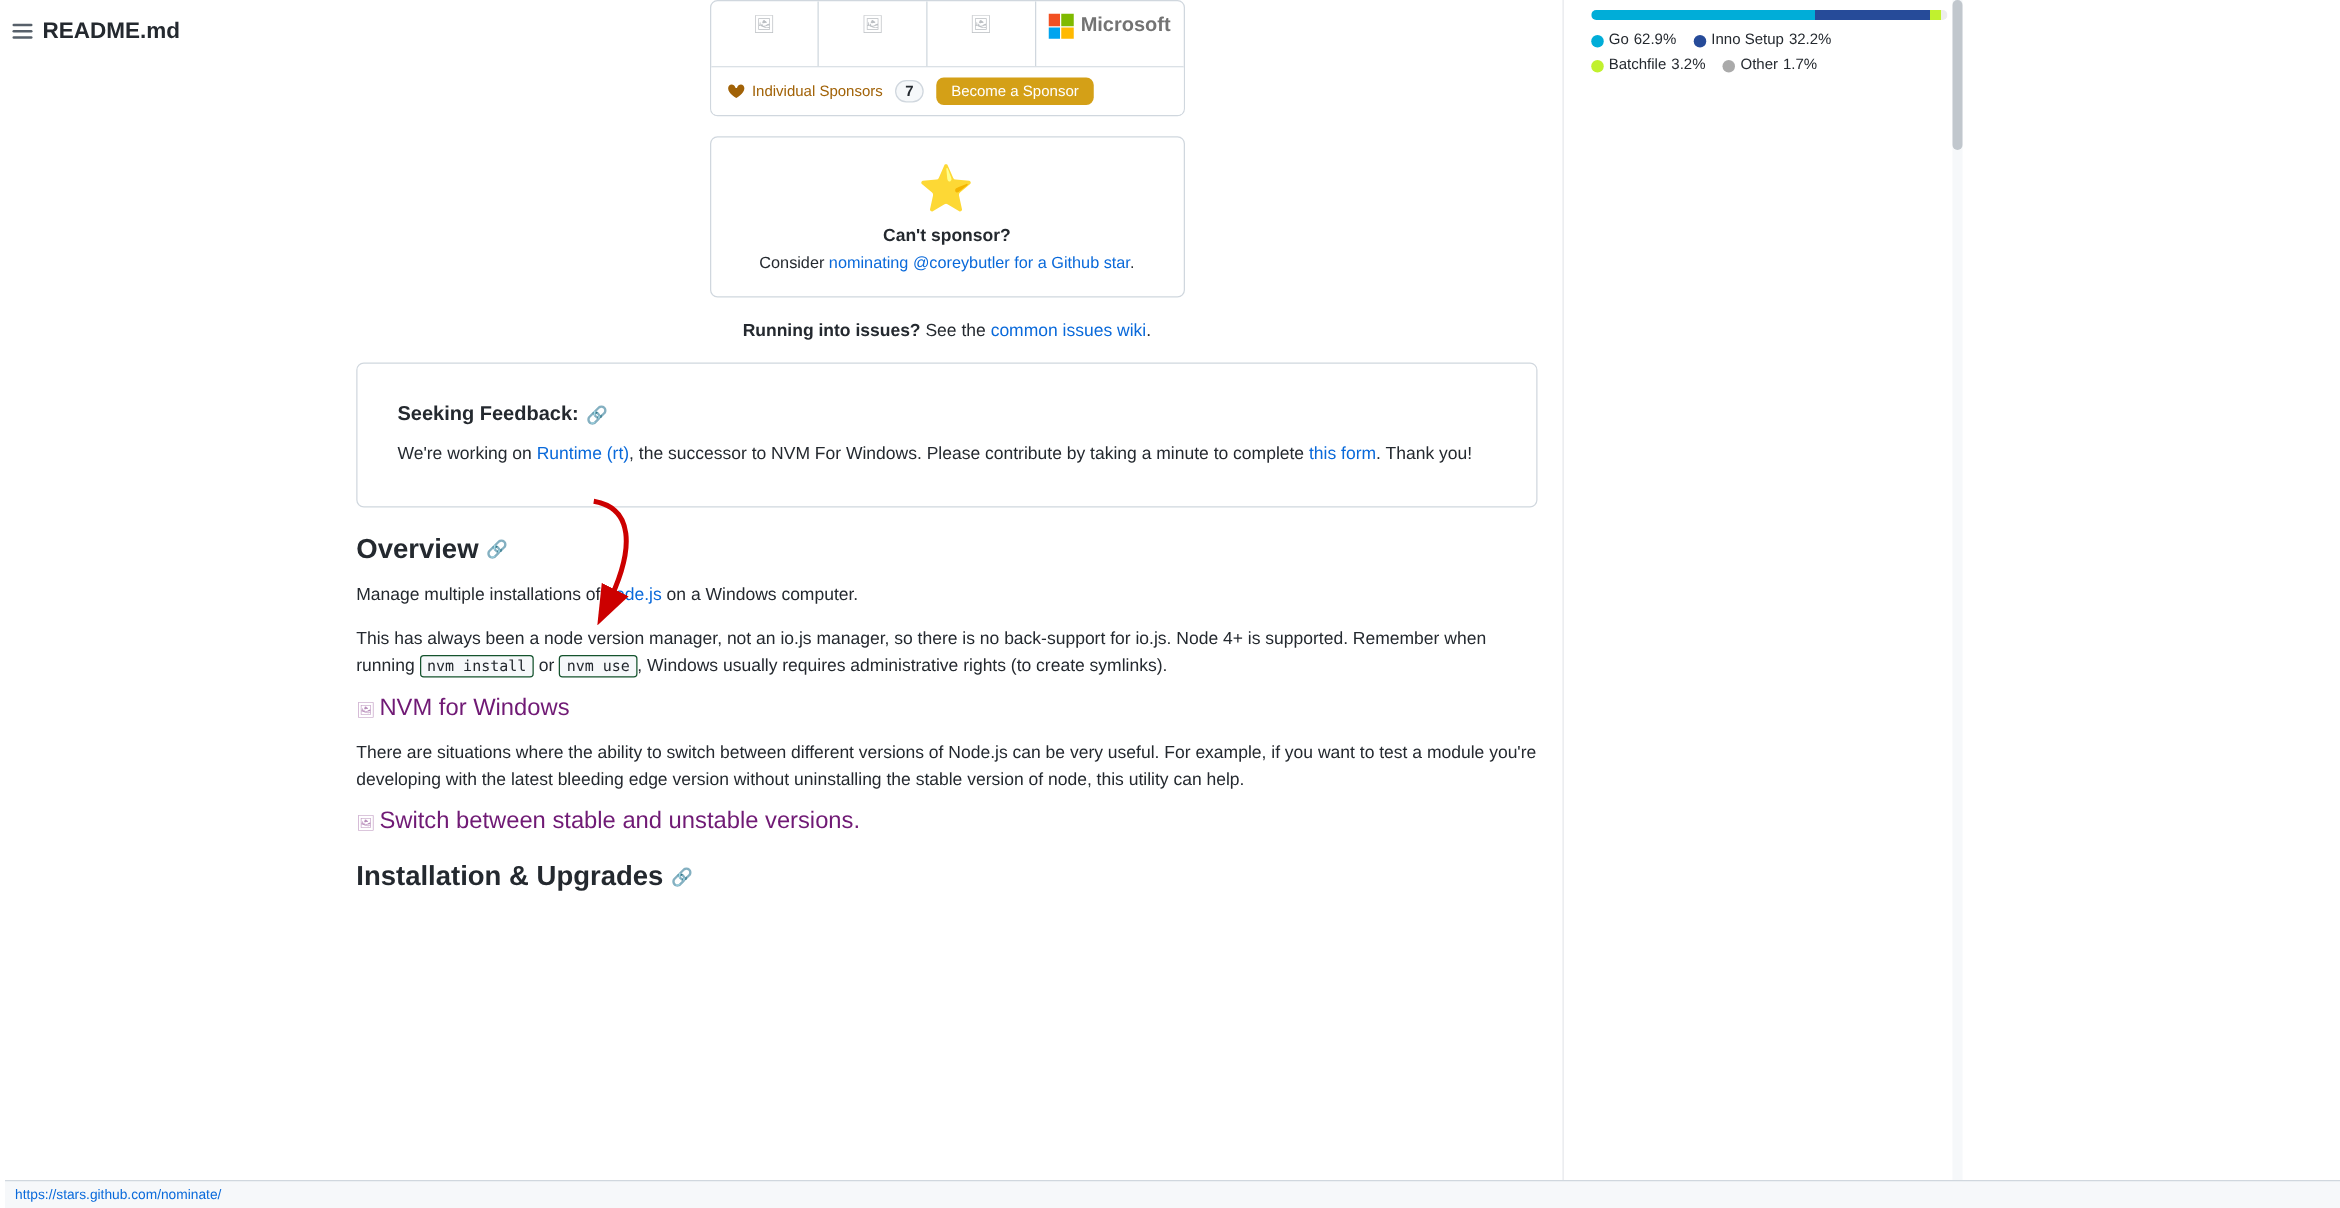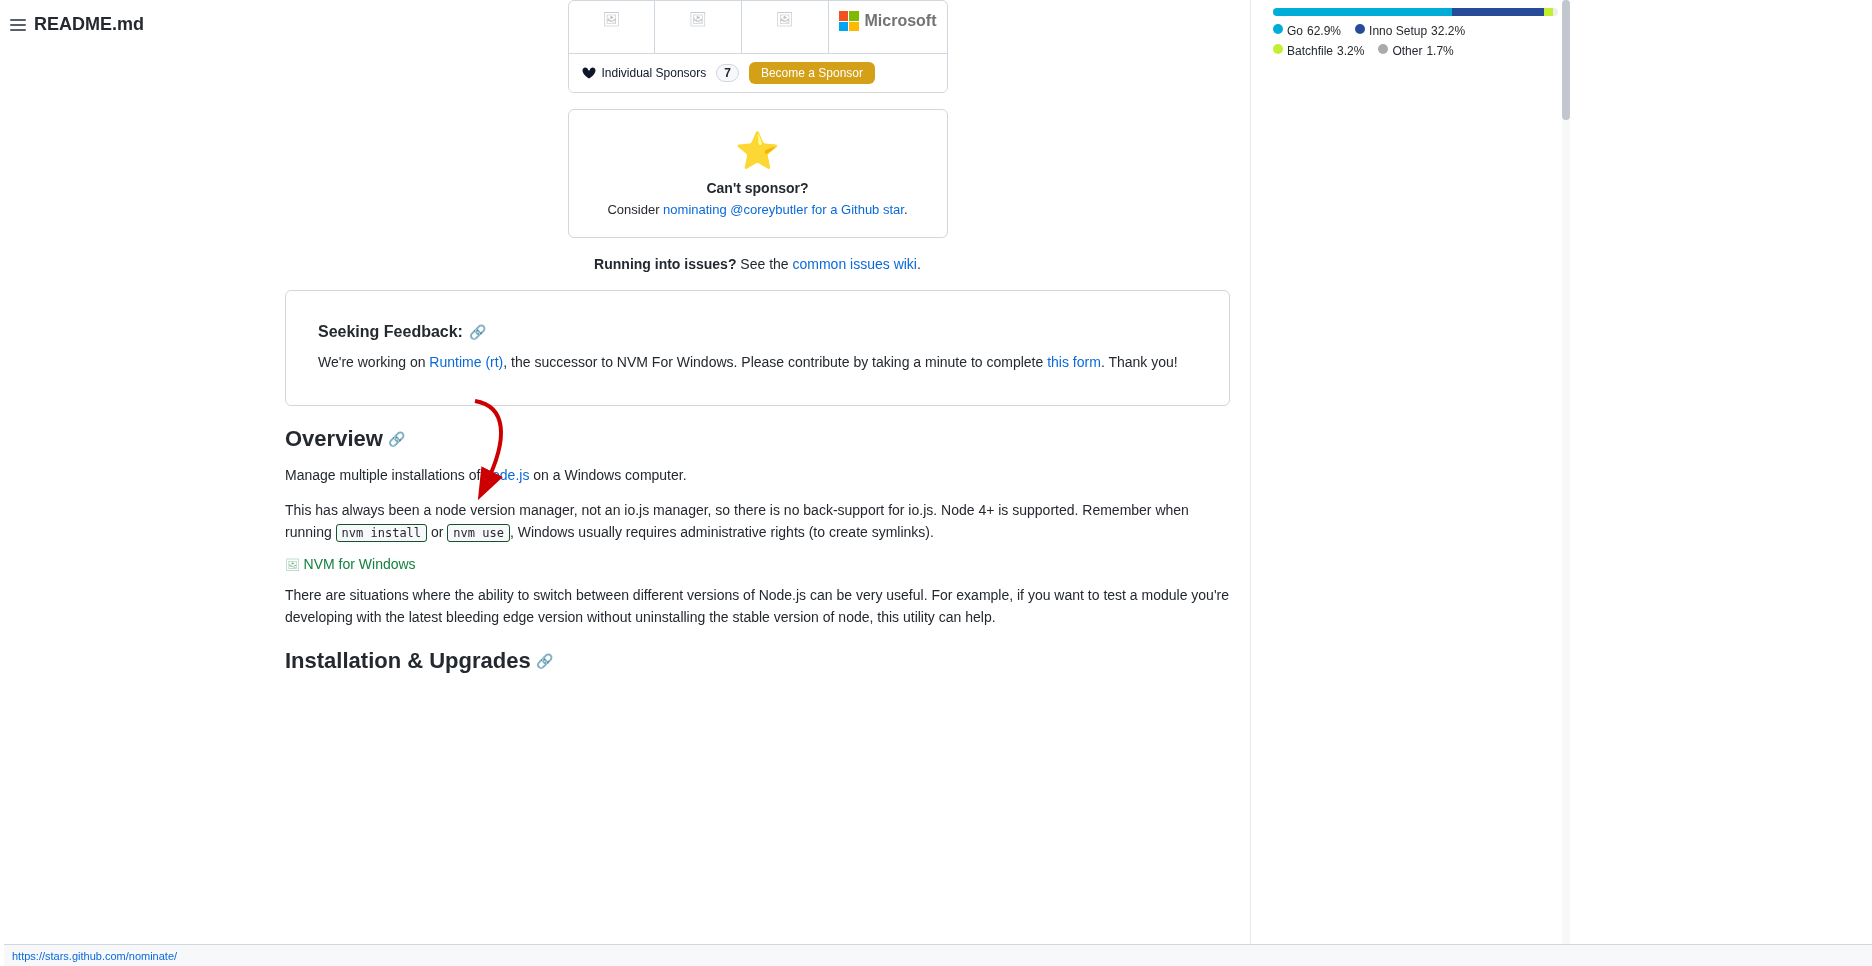--- a/index.html
+++ b/index.html
@@ -85,21 +85,21 @@
     .lang-legend {
       display: flex;
       flex-wrap: wrap;
       gap: 6px 14px;
       margin-top: 8px;
       font-size: 12px;
     }
 
     .lang-item {
       display: flex;
-      align-items: flex-start;
+      align-items: flex-end;
       gap: 4px;
       color: #24292f;
     }
 
     .lang-dot {
       width: 10px;
       height: 10px;
       border-radius: 50%;
       flex-shrink: 0;
     }
@@ -196,21 +196,21 @@
       padding: 8px 12px;
       gap: 10px;
       background: #fff;
     }
 
     .individual-sponsors-btn {
       display: flex;
       align-items: center;
       gap: 5px;
       font-size: 12px;
-      color: #0f172a;
+      color: #a16207;
       text-decoration: none;
     }
 
     .gh-icon {
       width: 16px;
       height: 16px;
     }
 
     .sponsor-count {
       background: #f6f8fa;
@@ -359,22 +359,22 @@
       border-radius: 3px;
       padding: 1px 5px;
     }
 
     .image-link {
       display: block;
       margin-bottom: 12px;
     }
 
     .image-link a {
-      color: #15803d;
-      font-size: 14px;
+      color: #701a75;
+      font-size: 19px;
       text-decoration: none;
     }
 
     .image-link a::before {
       content: "🖼 ";
       opacity: 0.5;
       font-size: 12px;
     }
 
     .overview-container {
@@ -505,20 +505,23 @@
     <div class="section-content">
       <span>This has always been a node version manager, not an io.js manager, so there is no back-support for io.js. Node 4+ is supported. Remember when running </span><code>nvm install</code><span> or </span><code>nvm use</code><span>, Windows usually requires administrative rights (to create symlinks).</span>
     </div>
 
     <div class="image-link">
       <a href="#">NVM for Windows</a>
     </div>
 
     <div class="section-content">There are situations where the ability to switch between different versions of Node.js can be very useful. For example, if you want to test a module you're developing with the latest bleeding edge version without uninstalling the stable version of node, this utility can help.</div>
 
+    <div class="image-link">
+      <a href="#">Switch between stable and unstable versions.</a>
+    </div>
   </div>
 
   <div class="install-title">
     <span>Installation &amp; Upgrades</span>
     <span class="link-icon">🔗</span>
   </div>
 
 </div>
 
 <div class="right-sidebar">

